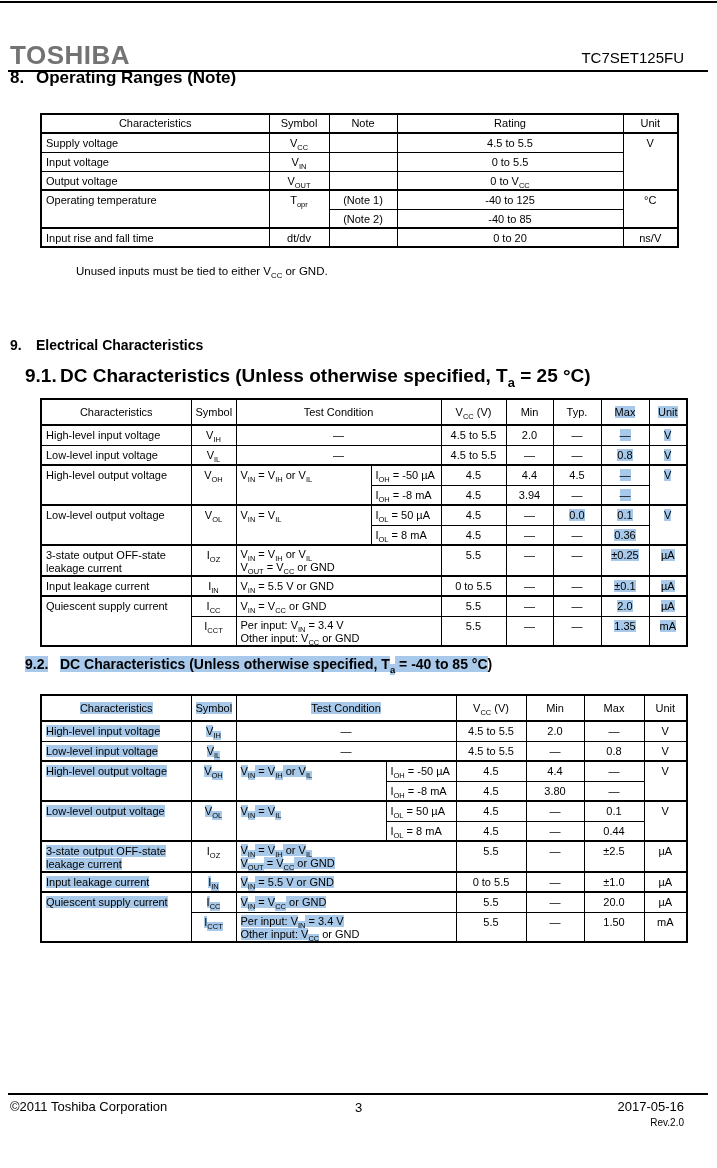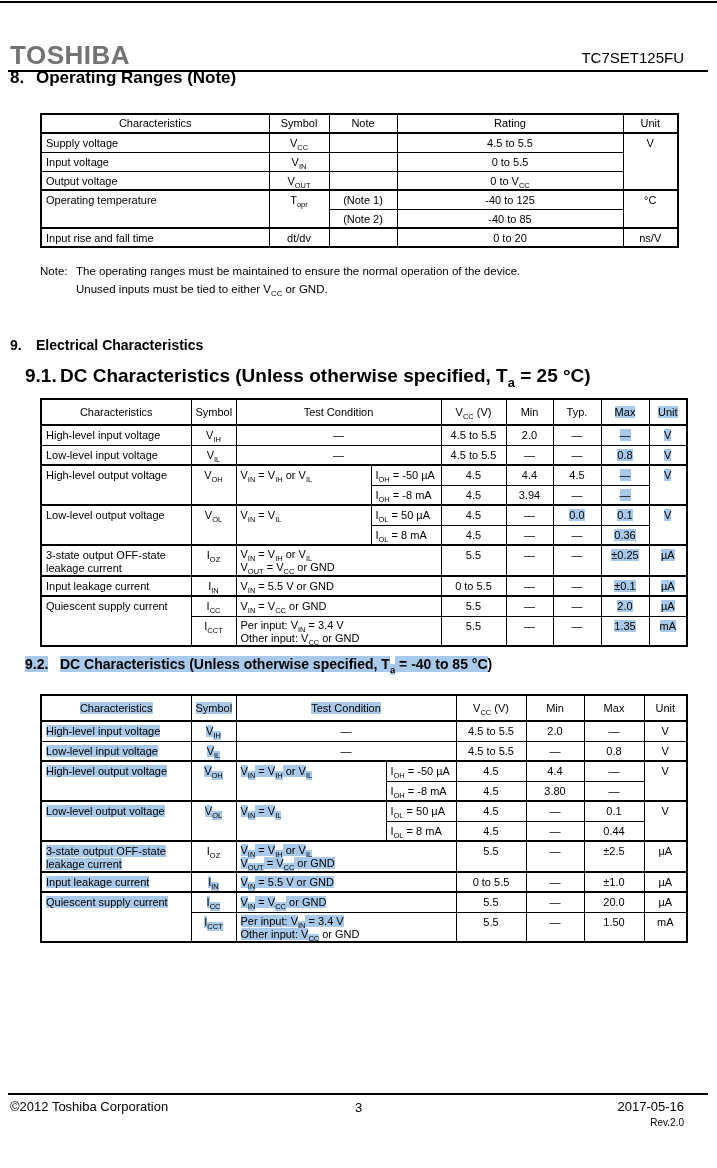--- a/index.html
+++ b/index.html
@@ -105,24 +105,20 @@
     <td class="l">Input rise and fall time</td>
     <td>dt/dv</td>
     <td></td>
     <td>0 to 20</td>
     <td>ns/V</td>
   </tr>
 </tbody>
   </table>
 
 <div class="abs" id="notes">
-  <div class="note-flex">
-    <span class="note-lbl">Note:</span>
-    <span>The operating ranges must be maintained to ensure the normal operation of the device.</span>
-  </div>
   <div class="note-ind"><span>Unused inputs must be tied to either V</span><sub>CC</sub><span> or GND.</span></div>
 </div>
 
 <div class="sec-h" id="sec9h">
   <span class="h-num">9.</span><span>Electrical Characteristics</span>
 </div>
 
 <div class="sec-h" id="sec91h">
   <span class="h-num">9.1.</span><span><span>DC Characteristics (Unless otherwise specified, T</span><sub>a</sub><span> = 25 °C)</span></span>
 </div>
@@ -367,16 +363,16 @@
     </td>
     <td>5.5</td>
     <td>—</td>
     <td>1.50</td>
     <td>mA</td>
   </tr>
 </tbody>
   </table>
 
 <div class="abs" id="f-rule"></div>
-<div class="abs" id="f-copy">©2012 Toshiba Corporation</div>
+<div class="abs" id="f-copy">©2011 Toshiba Corporation</div>
 <div class="abs" id="f-page">3</div>
 <div class="abs" id="f-date">2017-05-16</div>
 <div class="abs" id="f-rev">Rev.2.0</div>
 
 </body></html>

